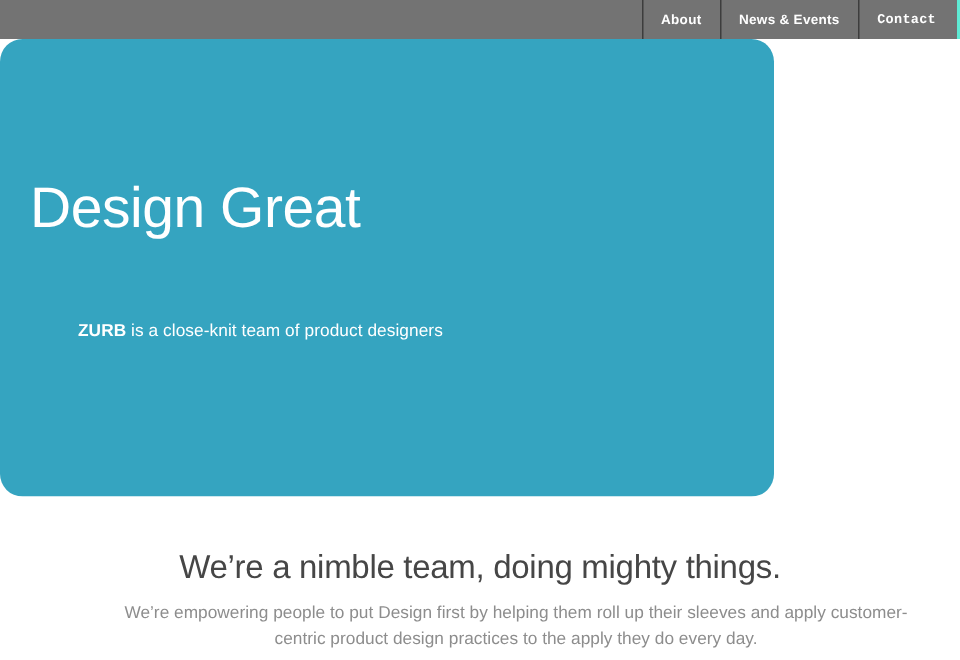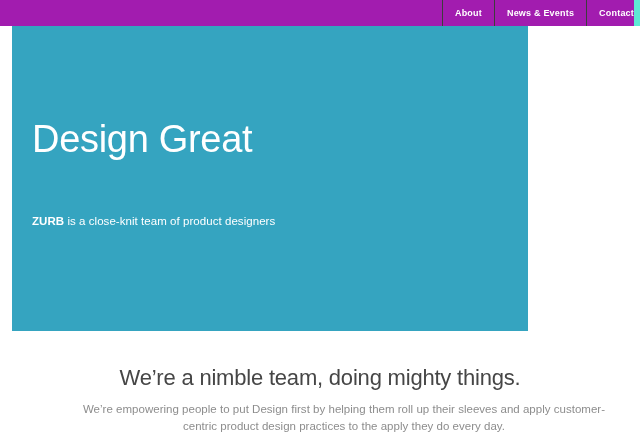--- a/index.html
+++ b/index.html
@@ -20,21 +20,21 @@
     height: 440px;
   }
 
   
   .topbar {
     position: absolute;
     top: 0;
     left: 0;
     width: 640px;
     height: 26px;
-    background: #a21caf;
+    background: #737373;
     display: flex;
     justify-content: flex-end;
     align-items: stretch;
   }
   .nav {
     display: flex;
     align-items: stretch;
     height: 26px;
   }
   .nav-item {
@@ -45,33 +45,35 @@
     color: #ffffff;
     font-size: 9px;
     font-weight: bold;
     letter-spacing: 0.2px;
     box-sizing: border-box;
     border-left: 1px solid #3d3d3d;
     white-space: nowrap;
     cursor: pointer;
   }
   .nav-item:last-child {
-    border-right: 6px solid #5eead4;
-    padding-right: 0;
+    border-right: 2px solid #5eead4;
+    padding-right: 14px;
+    font-family: Liberation Mono, monospace;
   }
 
   
   .hero {
     position: absolute;
     top: 26px;
-    left: 12px;
+    left: 0;
     width: 516px;
     height: 305px;
     background: #35a4c0;
     box-sizing: border-box;
+    border-radius: 15px;
   }
   .hero-title {
     position: absolute;
     left: 20px;
     top: 68px;
     color: #ffffff;
     font-size: 38px;
     font-weight: 300;
     line-height: 41px;
     letter-spacing: -0.3px;
@@ -85,20 +87,21 @@
     left: 20px;
     top: 183px;
     color: #ffffff;
     font-size: 11.5px;
     line-height: 25px;
     letter-spacing: 0.05px;
   }
   .hero-copy .line {
     display: block;
     white-space: nowrap;
+    margin-left: 32px;
   }
   .hero-copy .brand {
     font-weight: bold;
   }
 
   
   .lower {
     position: absolute;
     top: 331px;
     left: 0;

